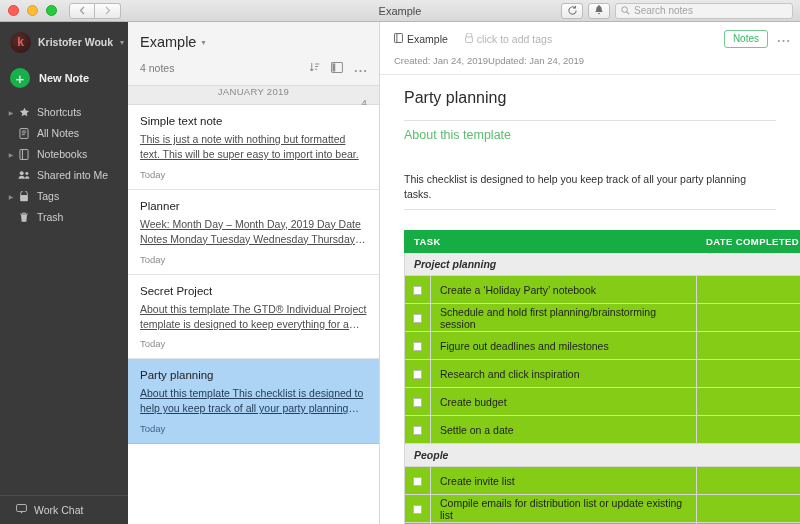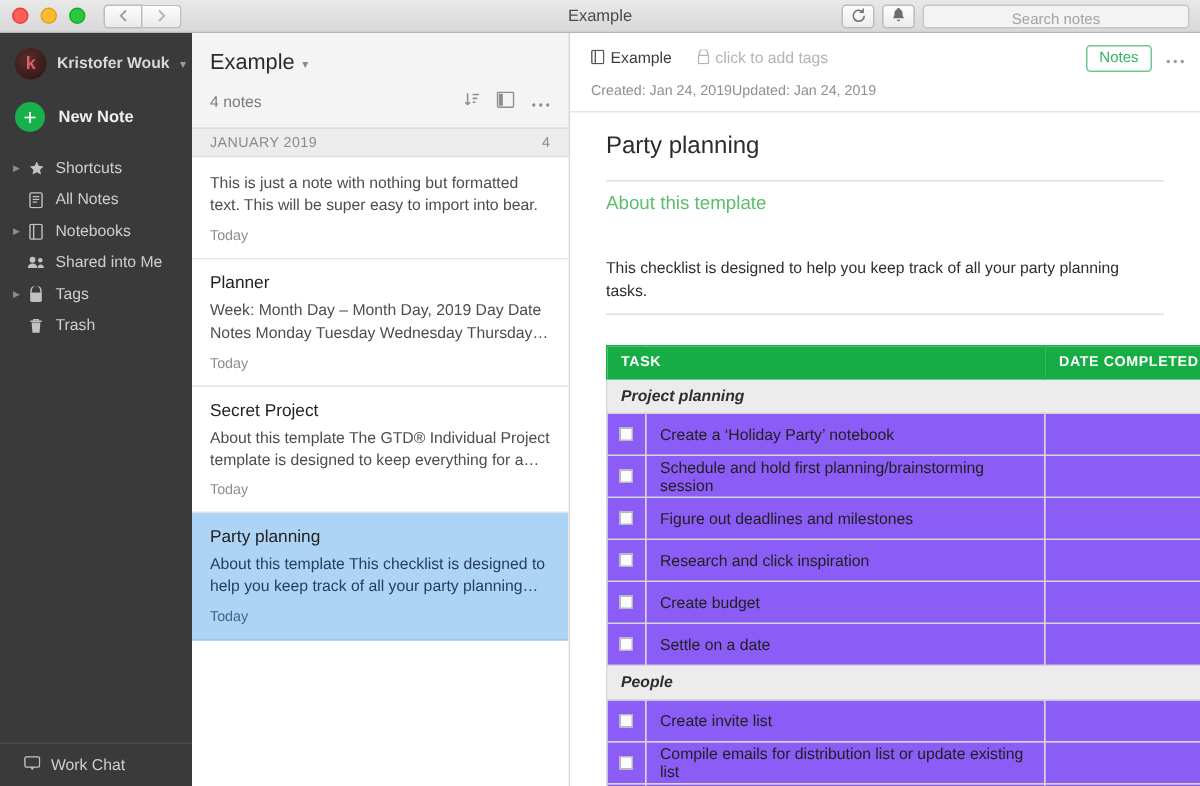--- a/index.html
+++ b/index.html
@@ -49,21 +49,21 @@
   }
   .tbicon {
     width: 22px; height: 16px;
     background: linear-gradient(#fdfdfd,#ececec);
     border: 1px solid #bcbcbc; border-radius: 3px;
     display: flex; align-items: center; justify-content: center;
   }
   .searchbox {
     width: 178px; height: 16px;
     background: #f3f3f3; border: 1px solid #c6c6c6; border-radius: 3px;
-    display: flex; align-items: center; padding: 0 5px; gap: 4px; flex-direction: column;
+    display: flex; align-items: center; padding: 0 5px; gap: 4px;
   }
   .searchbox span.ph { font-size: 10px; color: #a3a3a3; }
 
   
   .body { flex: 1; display: flex; min-height: 0; }
 
   
   .sidebar {
     width: 128px; flex: 0 0 128px;
     background: #3a3a3a;
@@ -140,36 +140,37 @@
     margin-top: 9px; padding-bottom: 8px;
   }
   .nl-count { font-size: 10.5px; color: #7b7b7b; }
   .nl-icons { margin-left: auto; display: flex; align-items: center; gap: 11px; color: #8e8e8e; }
 
   .nl-section {
     display: flex; align-items: center;
     background: #ececec;
     border-top: 1px solid #dcdcdc; border-bottom: 1px solid #dcdcdc;
     padding: 0 12px; height: 20px;
-    font-size: 9.5px; color: #8a8a8a; letter-spacing: .3px;
+    font-size: 9.5px; color: #8a8a8a; letter-spacing: .3px; flex-direction: column;
   }
   .nl-section .cnt { margin-left: auto; }
 
   .nl-scroll { flex: 1; overflow: hidden; background: #fff; }
   .note-item {
     padding: 10px 12px 9px 12px;
     border-bottom: 1px solid #e3e3e3;
     background: #fff;
   }
   .note-item.selected { background: #aed4f5; border-bottom-color: #9cc7ee; }
   .note-title { font-size: 11.5px; color: #222; margin-bottom: 5px; font-weight: 500; }
   .note-snippet {
     font-size: 10.5px; color: #4d4d4d; line-height: 1.42;
     display: -webkit-box; -webkit-line-clamp: 2; -webkit-box-orient: vertical;
     overflow: hidden;
+    text-decoration: underline;
   }
   .note-date { font-size: 9.5px; color: #8d8d8d; margin-top: 7px; }
   .note-item.selected .note-snippet { color: #24405c; }
   .note-item.selected .note-date { color: #3f648a; }
 
   
   .editor {
     flex: 1; background: #fff;
     display: flex; flex-direction: column; min-width: 0; min-height: 0;
   }
@@ -227,21 +228,21 @@
     text-align: left; padding: 5px 9px;
     border-color: #16ad45;
   }
   .col-check { width: 26px; }
   .col-task { width: 266px; }
   .col-date { width: 128px; }
   .grp-row td {
     background: #ececec; padding: 5px 9px;
     font-size: 10.5px; font-weight: bold; font-style: italic; color: #2e2e2e;
   }
-  .task-row td { height: 28px; background: #8b5cf6; }
+  .task-row td { height: 28px; background: #84cc16; }
   .task-row td.c-check { text-align: center; vertical-align: middle; }
   .chk {
     display: inline-block; width: 9px; height: 9px;
     border: 1px solid #b9b9b9; background: #fcfcfc;
   }
   .task-row td.c-task { padding: 0 9px; font-size: 10.5px; color: #1f1f1f; }
 </style>
 </head>
 <body>
 
@@ -418,20 +419,21 @@
         </div>
       </div>
 
       <div class="nl-section">
         <span>JANUARY 2019</span>
         <span class="cnt">4</span>
       </div>
 
       <div class="nl-scroll">
         <div class="note-item">
+          <div class="note-title">Simple text note</div>
           <div class="note-snippet">This is just a note with nothing but formatted text. This will be super easy to import into bear.</div>
           <div class="note-date">Today</div>
         </div>
         <div class="note-item">
           <div class="note-title">Planner</div>
           <div class="note-snippet">Week: Month Day – Month Day, 2019 Day Date Notes Monday Tuesday Wednesday Thursday Friday Saturday…</div>
           <div class="note-date">Today</div>
         </div>
         <div class="note-item">
           <div class="note-title">Secret Project</div>

